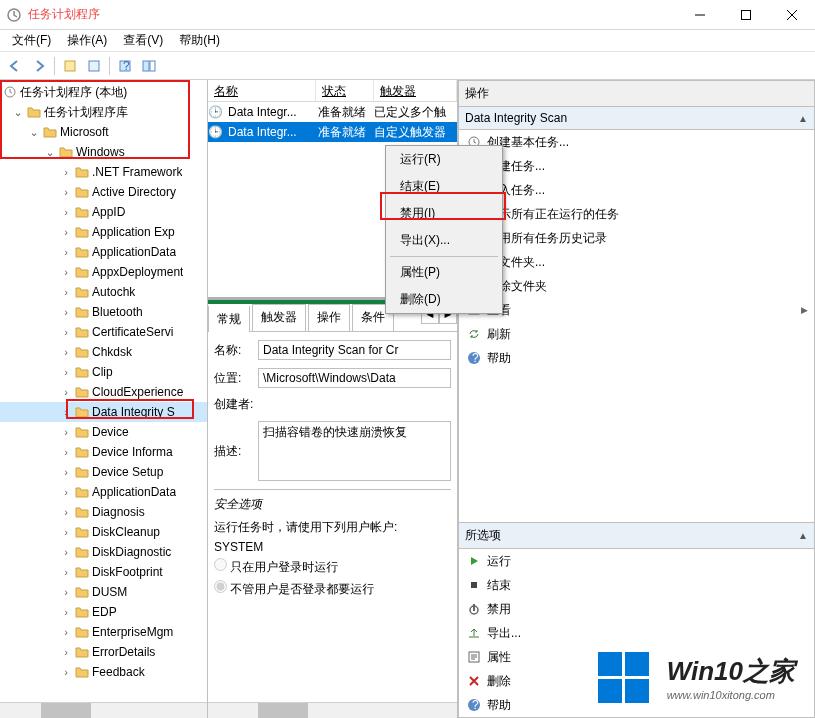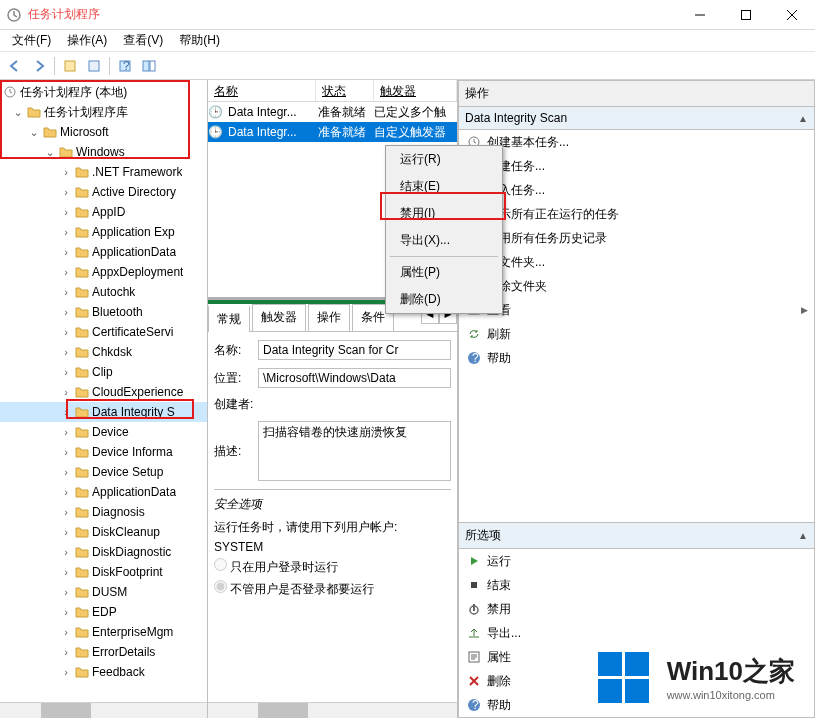--- a/index.html
+++ b/index.html
@@ -73,21 +73,21 @@
 .rhead { background: #f0f0f0; border: 1px solid #bfbfbf; padding: 4px 6px; font-weight: normal; }
 .rtitle { background: #e8f0f8; border: 1px solid #bfbfbf; border-top: none; padding: 4px 6px; display: flex; align-items: center; }
 .rtitle .ar { margin-left: auto; font-size: 10px; color: #555; }
 .ractions { border: 1px solid #bfbfbf; border-top: none; flex: 1; overflow: auto; }
 .ritem { display: flex; align-items: center; height: 24px; padding: 0 6px; }
 .ritem .ri { width: 18px; display: flex; align-items: center; justify-content: center; }
 .ritem .rl { padding-left: 4px; }
 .ritem .ra { margin-left: auto; font-size: 9px; color: #666; }
 
 
-.watermark { position: absolute; right: 20px; bottom: 15px; display: flex; align-items: center; gap: 18px; z-index: 200; }
+.watermark { position: absolute; right: 20px; bottom: 15px; display: flex; align-items: center; gap: 18px; z-index: 200; font-style: italic; }
 .wlogo { display: grid; grid-template-columns: 24px 24px; grid-template-rows: 24px 24px; gap: 3px; }
 .wlogo div { background: #0078d7; }
 .wtext { }
 .wtext .w1 { font-size: 26px; font-weight: bold; color: #222; }
 .wtext .w2 { font-size: 11px; color: #666; }
 
 svg { display: block; }
 </style>
 </head>
 <body>

